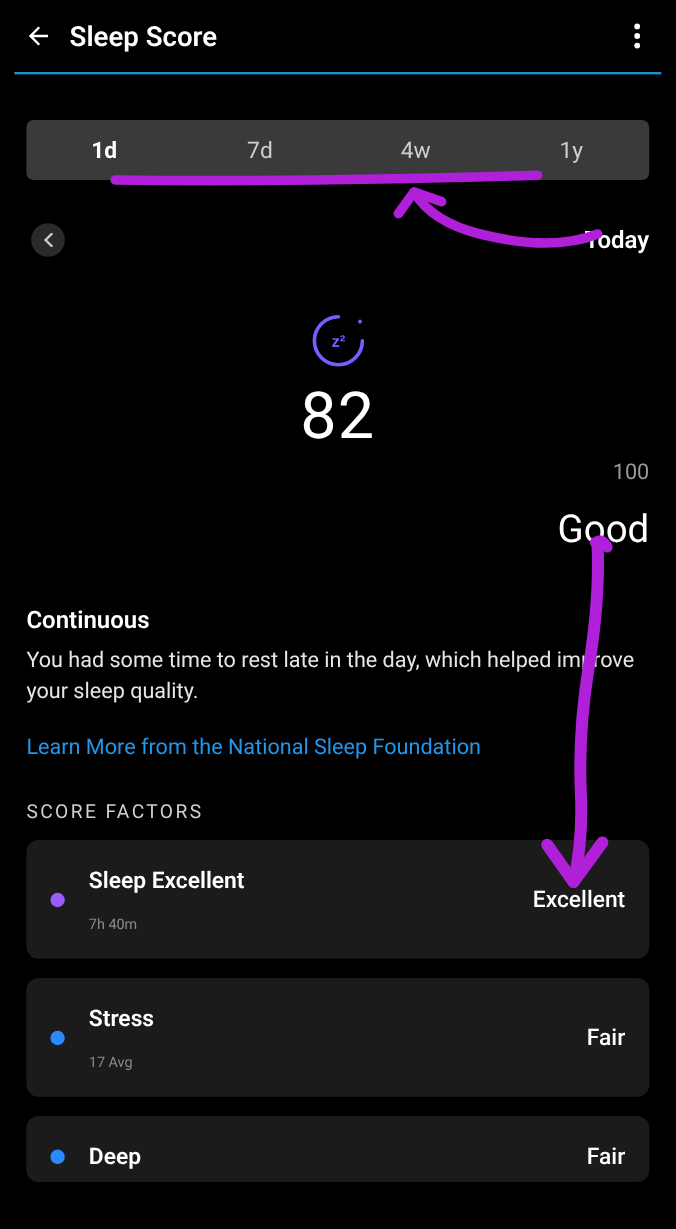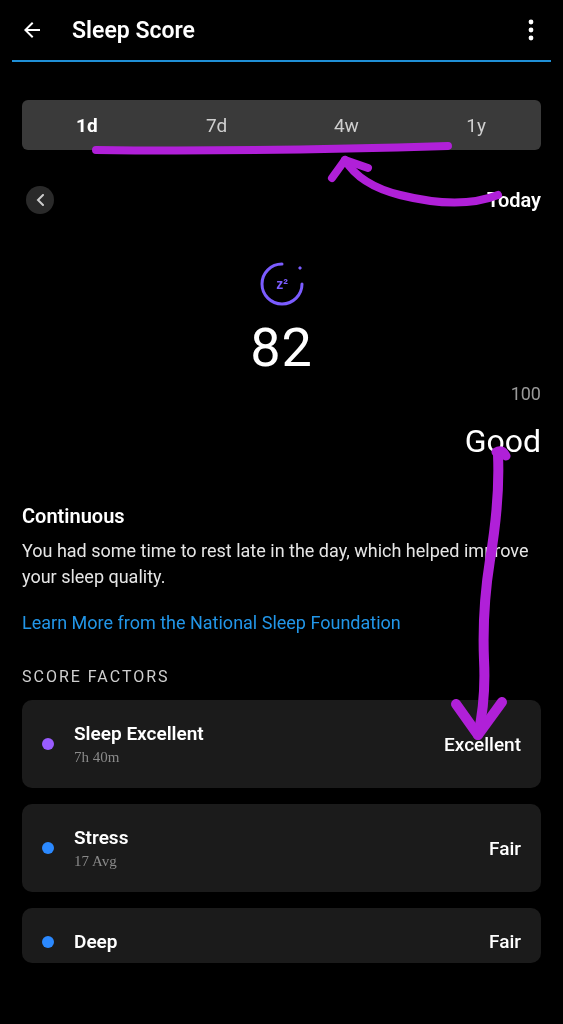--- a/index.html
+++ b/index.html
@@ -19,21 +19,21 @@
     height: 60px;
   }
   .back-arrow {
     width: 28px; height: 28px;
     display:flex; align-items:center; justify-content:center;
     cursor:pointer;
   }
   .title {
     font-size: 23px;
     font-weight: 600;
-    margin-left: 26px;
+    margin-left: 12px;
   }
   .menu-dots {
     margin-left:auto;
     width:28px; height:28px;
     display:flex; align-items:center; justify-content:center;
     cursor:pointer;
   }
   .divider-line {
     height: 2px;
     background: linear-gradient(to right, #1f8fd6 0%, #1f8fd6 100%);
@@ -133,21 +133,21 @@
     cursor:pointer;
   }
   .dot {
     width:12px; height:12px;
     border-radius:50%;
     margin-right:20px;
     flex-shrink:0;
   }
   .factor-text { flex:1; }
   .factor-title { font-size:19px; font-weight:600; color:#fff; }
-  .factor-sub { font-size:15px; color:#8a8a8a; margin-top:4px;font-family:Liberation Serif, serif; }
+  .factor-sub { font-size:12px; color:#8a8a8a; margin-top:18px; }
   .factor-rating { font-size:19px; color:#fff; font-weight:500; }
   
   .annotation {
     position:absolute;
     top:0; left:0;
     width:563px; height:1024px;
     pointer-events:none;
     z-index:50;
   }
 </style>

